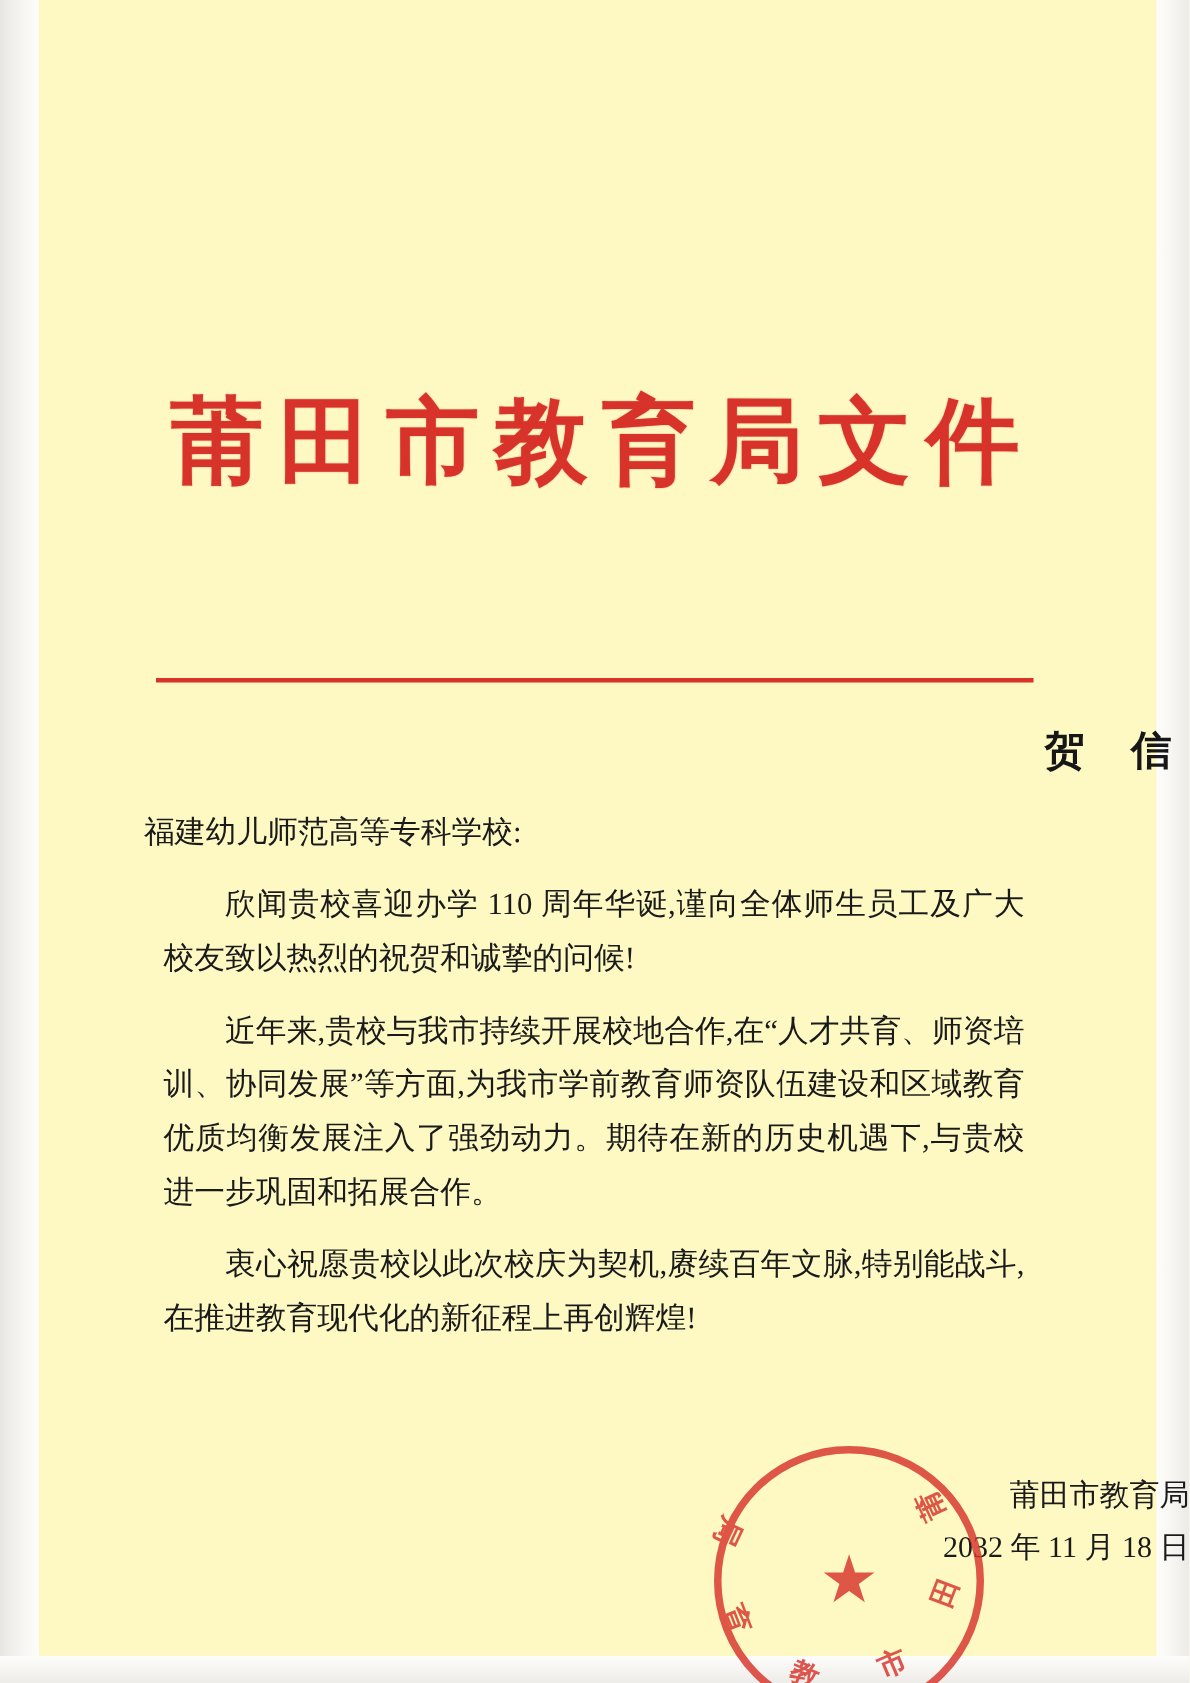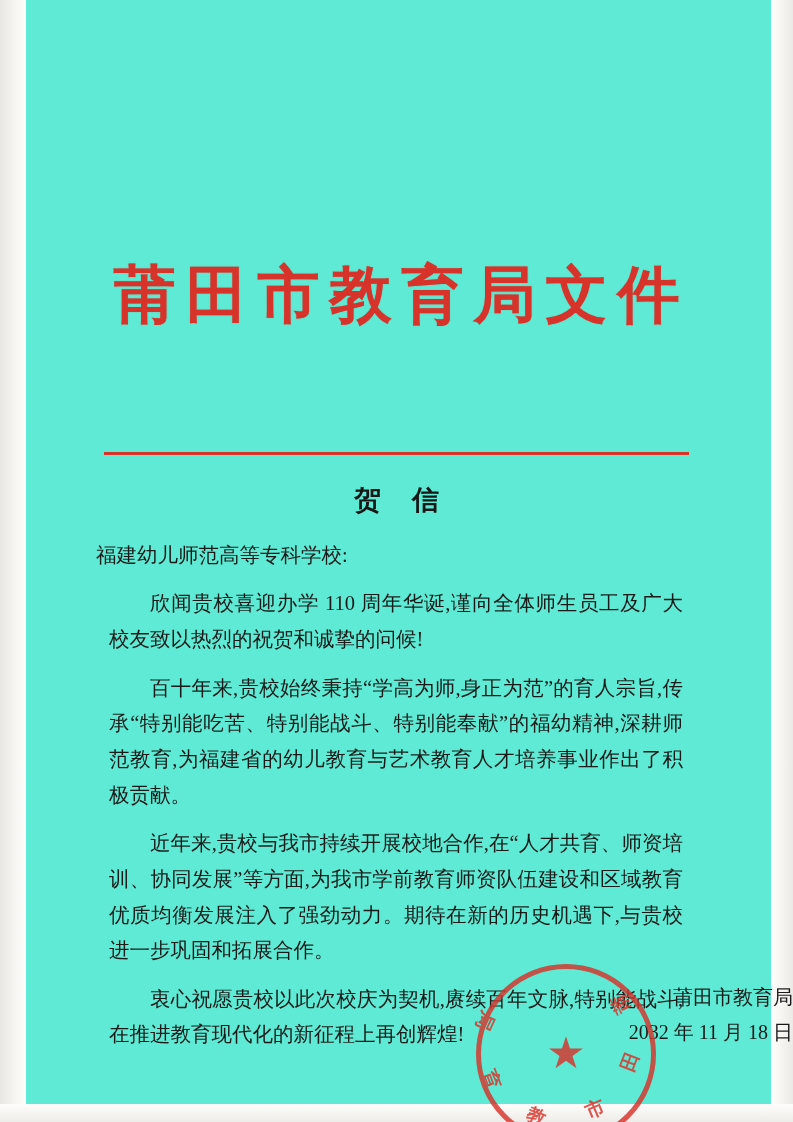--- a/index.html
+++ b/index.html
@@ -11,21 +11,21 @@
     width: 793px;
     height: 1122px;
     font-family: "Liberation Serif", "DejaVu Serif", serif;
     color: #1a1a1a;
     position: relative;
     overflow: hidden;
   }
   .page {
     position: absolute;
     inset: 0;
-    background: #5eead4;
+    background: #fef9c3;
   }
   
   .scan-edge-left {
     position: absolute;
     left: 0; top: 0; bottom: 0;
     width: 26px;
     background: linear-gradient(to right, #e8e6e1 0%, #f6f5f2 55%, #fdfdfb 100%);
   }
   .scan-edge-right {
     position: absolute;
@@ -63,21 +63,21 @@
     right: 104px;
     height: 3px;
     background: #d8332a;
   }
 
   .letter-heading {
     position: absolute;
     top: 482px;
     left: 0;
     right: 0;
-    text-align: center;
+    text-align: right;
     font-size: 27px;
     font-weight: bold;
     letter-spacing: 12px;
     text-indent: 12px;
     color: #171717;
   }
 
   .body-block {
     position: absolute;
     top: 538px;
@@ -158,21 +158,20 @@
 
   <div class="doc-title">莆田市教育局文件</div>
 
   <div class="red-rule"></div>
 
   <div class="letter-heading">贺 信</div>
 
   <div class="body-block">
     <p class="salutation">福建幼儿师范高等专科学校:</p>
     <p class="para">欣闻贵校喜迎办学 110 周年华诞,谨向全体师生员工及广大校友致以热烈的祝贺和诚挚的问候!</p>
-    <p class="para">百十年来,贵校始终秉持“学高为师,身正为范”的育人宗旨,传承“特别能吃苦、特别能战斗、特别能奉献”的福幼精神,深耕师范教育,为福建省的幼儿教育与艺术教育人才培养事业作出了积极贡献。</p>
     <p class="para">近年来,贵校与我市持续开展校地合作,在“人才共育、师资培训、协同发展”等方面,为我市学前教育师资队伍建设和区域教育优质均衡发展注入了强劲动力。期待在新的历史机遇下,与贵校进一步巩固和拓展合作。</p>
     <p class="para">衷心祝愿贵校以此次校庆为契机,赓续百年文脉,特别能战斗,在推进教育现代化的新征程上再创辉煌!</p>
   </div>
 
   <div class="signature">
     <div class="sig-line">莆田市教育局</div>
     <div class="sig-line">2032 年 11 月 18 日</div>
   </div>
 
   <div class="seal">

